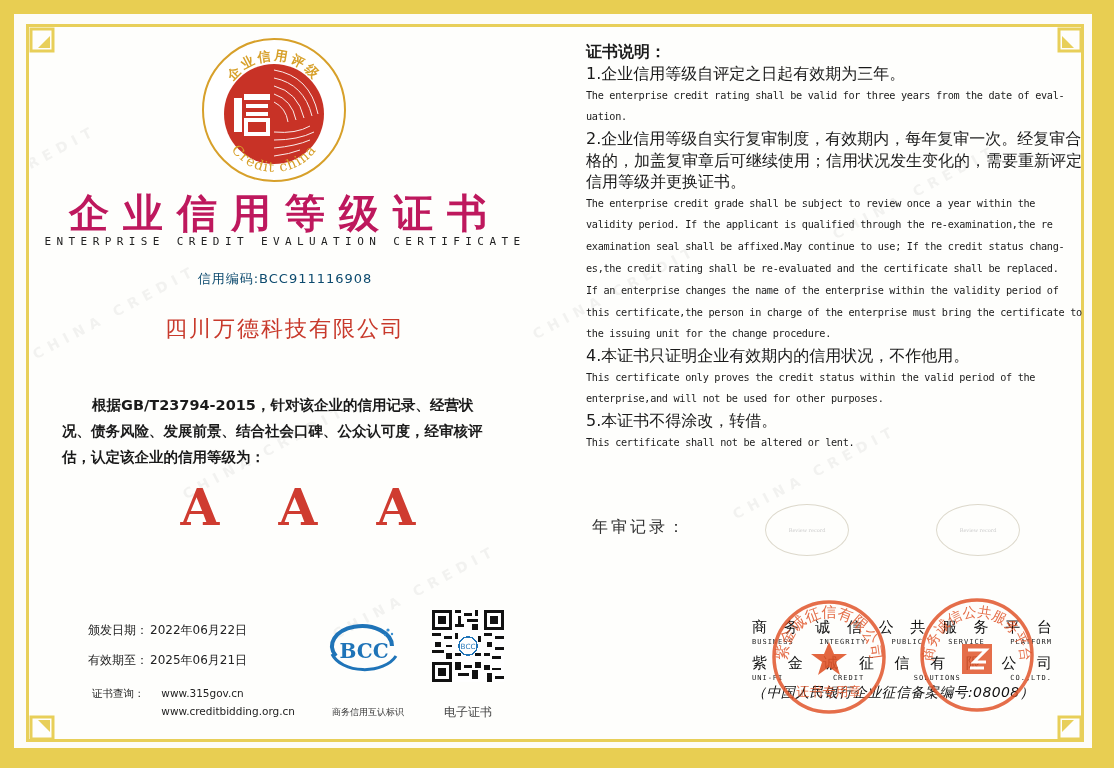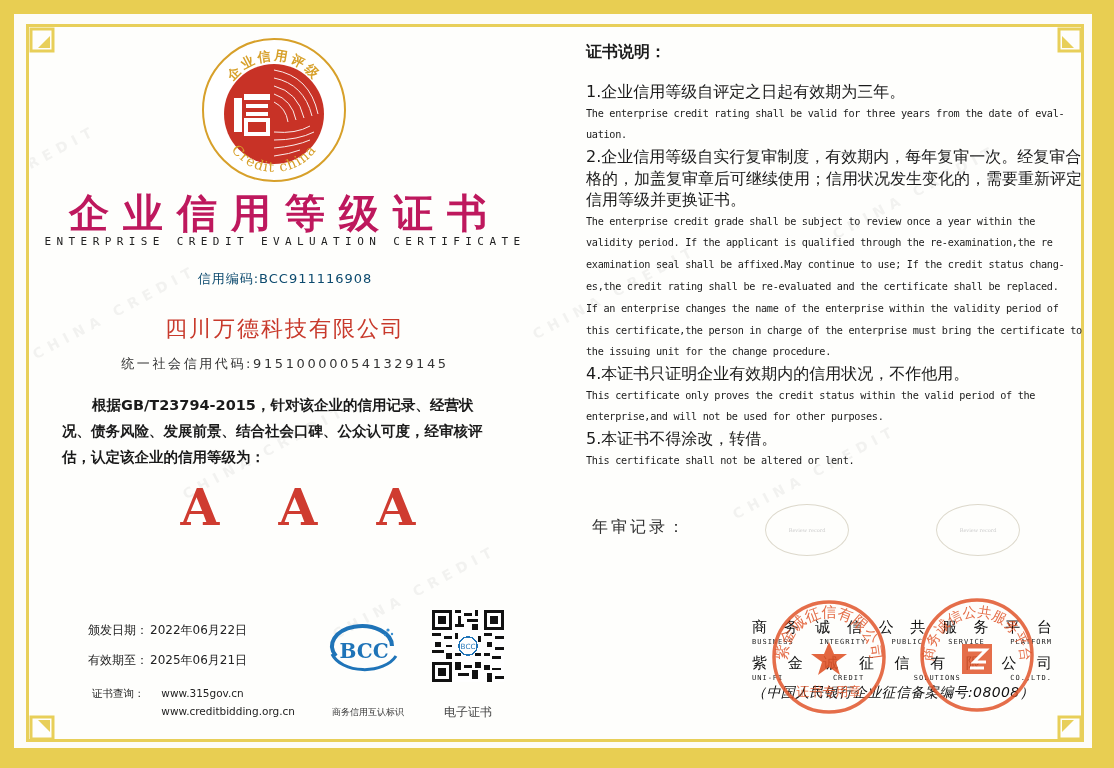--- a/index.html
+++ b/index.html
@@ -26,21 +26,21 @@
   .query { position:absolute; left:92px; top:684px; font-size:10.5px; color:#222; line-height:18px; }
   .query .lbl { display:inline-block; width:66px; vertical-align:top; }
   .query .urls { display:inline-block; vertical-align:top; }
   .bcc { position:absolute; left:326px; top:622px; width:76px; height:56px; }
   .bcc-label { position:absolute; left:318px; top:706px; width:100px; text-align:center; font-size:9px; color:#333; }
   .qr { position:absolute; left:432px; top:610px; width:72px; height:72px; }
   .qr-label { position:absolute; left:428px; top:704px; width:80px; text-align:center; font-family:"DejaVu Serif", serif; font-size:12px; color:#444; }
 
   
   .notes { position:absolute; left:586px; top:42px; width:500px; color:#1a1a1a; }
-  .notes .heading { font-size:16px; font-weight:bold; margin-bottom:18px; }
+  .notes .heading { font-size:16px; font-weight:bold; margin-bottom:0; }
   .notes .cn { font-size:16px; line-height:21.5px; white-space:nowrap; }
   .notes .en { font-family:"DejaVu Sans Mono", "Liberation Mono", monospace; font-size:10.2px; line-height:21.8px; letter-spacing:-0.3px; }
   .review { position:absolute; left:592px; top:517px; font-size:16px; color:#333; letter-spacing:3px; }
   .review-seal { position:absolute; width:84px; height:52px; border:1px solid #ddd9cc; border-radius:50%; box-sizing:border-box; display:flex; align-items:center; justify-content:center; font-family:"DejaVu Serif", serif; font-size:5px; color:#ccc; }
   .issuer { position:absolute; left:752px; top:618px; width:300px; color:#111; }
   .issuer .cn { display:flex; justify-content:space-between; font-size:15px; line-height:18px; }
   .issuer .en { display:flex; justify-content:space-between; font-size:7px; letter-spacing:1px; line-height:12px; color:#222; font-family:"DejaVu Sans Mono", monospace; }
   .issuer .record { font-size:14px; white-space:nowrap; letter-spacing:0.4px;font-style:italic; }
   .stamp { position:absolute; pointer-events:none; }
 </style>
@@ -105,23 +105,20 @@
 
   <div class="title-cn">企业信用等级证书</div>
   <div class="title-en">ENTERPRISE CREDIT EVALUATION CERTIFICATE</div>
 
   <div class="credit-no">
     <span>信用编码:</span><span>BCC911116908</span>
   </div>
 
   <div class="company">四川万德科技有限公司</div>
 
-  <div class="uscc">
-    <span>统一社会信用代码:</span><span>915100000541329145</span>
-  </div>
 
   <div class="basis">根据GB/T23794-2015，针对该企业的信用记录、经营状况、债务风险、发展前景、结合社会口碑、公众认可度，经审核评估，认定该企业的信用等级为：</div>
 
   <div class="grade">
     <span>A</span>
     <span>A</span>
     <span>A</span>
   </div>
 
   <div class="dates">

